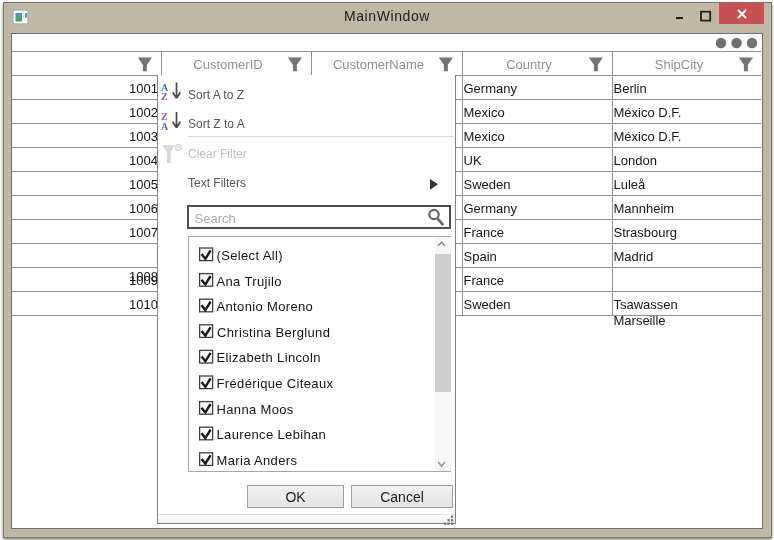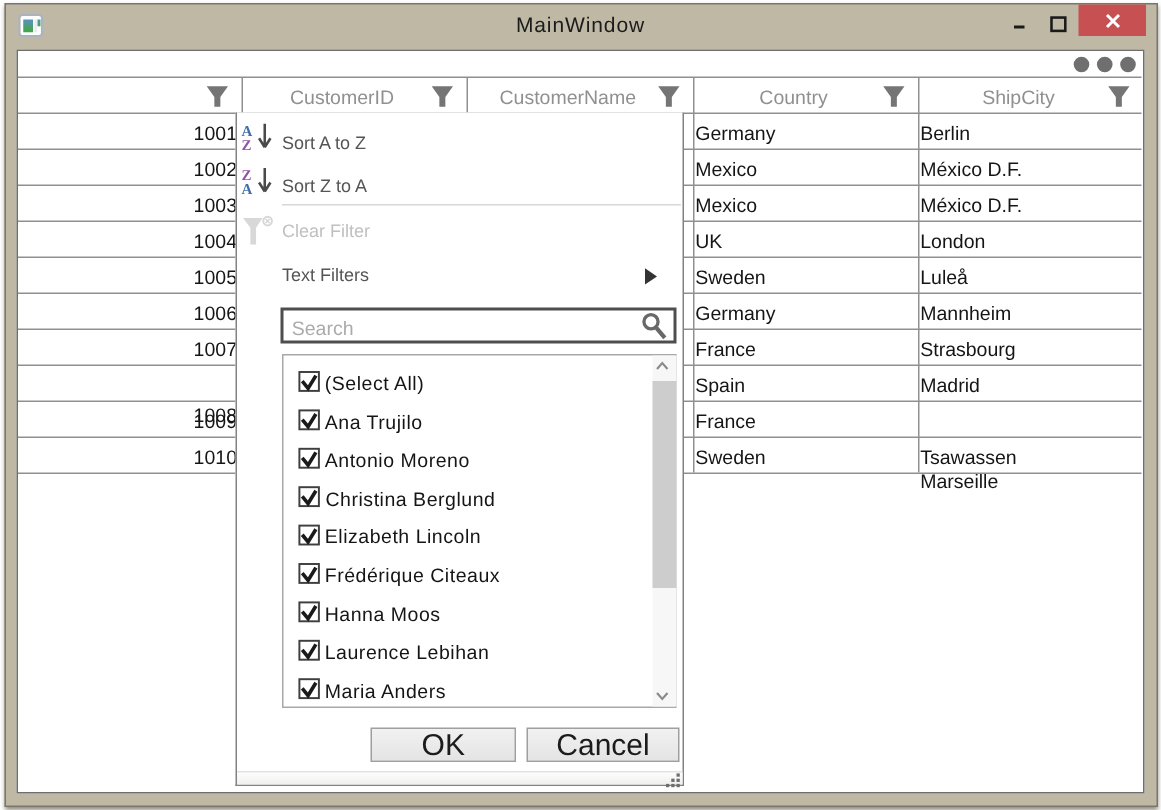--- a/index.html
+++ b/index.html
@@ -88,22 +88,22 @@
 <div class="t" style="left:216.5px;top:274px;letter-spacing:0.35px;z-index:3;">Ana Trujilo</div>
 <div class="t" style="left:216.5px;top:299px;letter-spacing:0.35px;z-index:3;">Antonio Moreno</div>
 <div class="t" style="left:217px;top:325px;letter-spacing:0.35px;z-index:3;">Christina Berglund</div>
 <div class="t" style="left:216.5px;top:350px;letter-spacing:0.35px;z-index:3;">Elizabeth Lincoln</div>
 <div class="t" style="left:216.5px;top:376px;letter-spacing:0.35px;z-index:3;">Frédérique Citeaux</div>
 <div class="t" style="left:216.5px;top:402px;letter-spacing:0.35px;z-index:3;">Hanna Moos</div>
 <div class="t" style="left:216.5px;top:427px;letter-spacing:0.35px;z-index:3;">Laurence Lebihan</div>
 <div class="t" style="left:216.5px;top:453px;letter-spacing:0.35px;z-index:3;">Maria Anders</div>
 <div class="abs" style="left:434.5px;top:237px;width:16px;height:234px;background:#f7f7f7;z-index:3;"></div>
 <div class="abs" style="left:434.5px;top:254px;width:16px;height:138px;background:#cdcdcd;z-index:3;"></div>
-<div class="abs" style="left:247px;top:485px;width:97px;height:23px;background:linear-gradient(#f1f1f1,#e4e4e4);border:1px solid #9f9f9f;box-sizing:border-box;z-index:3;text-align:center;font-size:20px;color:#1c1c1c;line-height:23px;">OK</div>
-<div class="abs" style="left:351px;top:485px;width:102px;height:23px;background:linear-gradient(#f1f1f1,#e4e4e4);border:1px solid #9f9f9f;box-sizing:border-box;z-index:3;text-align:center;font-size:20px;color:#1c1c1c;line-height:23px;">Cancel</div>
+<div class="abs" style="left:247px;top:485px;width:97px;height:23px;background:linear-gradient(#f1f1f1,#e4e4e4);border:1px solid #9f9f9f;box-sizing:border-box;z-index:3;text-align:center;font-size:14px;color:#1c1c1c;line-height:23px;">OK</div>
+<div class="abs" style="left:351px;top:485px;width:102px;height:23px;background:linear-gradient(#f1f1f1,#e4e4e4);border:1px solid #9f9f9f;box-sizing:border-box;z-index:3;text-align:center;font-size:14px;color:#1c1c1c;line-height:23px;">Cancel</div>
 <div class="abs" style="left:158px;top:514px;width:297px;height:8px;border-top:1px solid #e2e2e2;background:linear-gradient(#fdfdfd,#f0f0ee);z-index:3;"></div>
 <svg class="abs" style="left:0;top:0;z-index:4;" width="774" height="540" viewBox="0 0 774 540">
       <defs>
         <linearGradient id="gp" x1="0" y1="0" x2="0" y2="1">
 <stop offset="0" stop-color="#5b8dc6"></stop>
           <stop offset="0.5" stop-color="#4b9e7e"></stop>
           <stop offset="1" stop-color="#44a73e"></stop>
         </linearGradient>
       </defs>
       <rect x="13" y="10" width="15" height="14" rx="2" fill="#fdfdfd" stroke="#a9b4bf" stroke-width="1.4"></rect>

